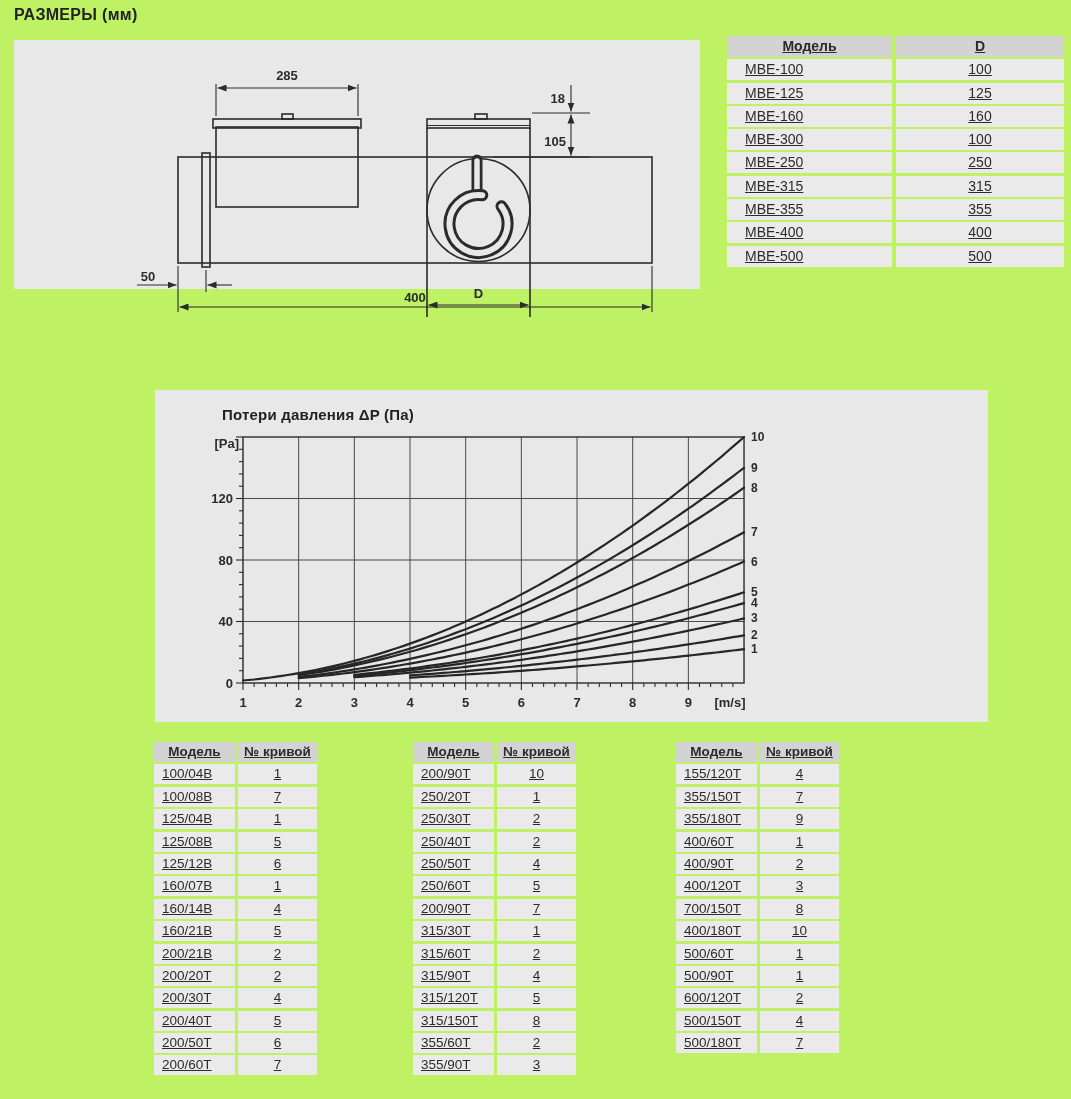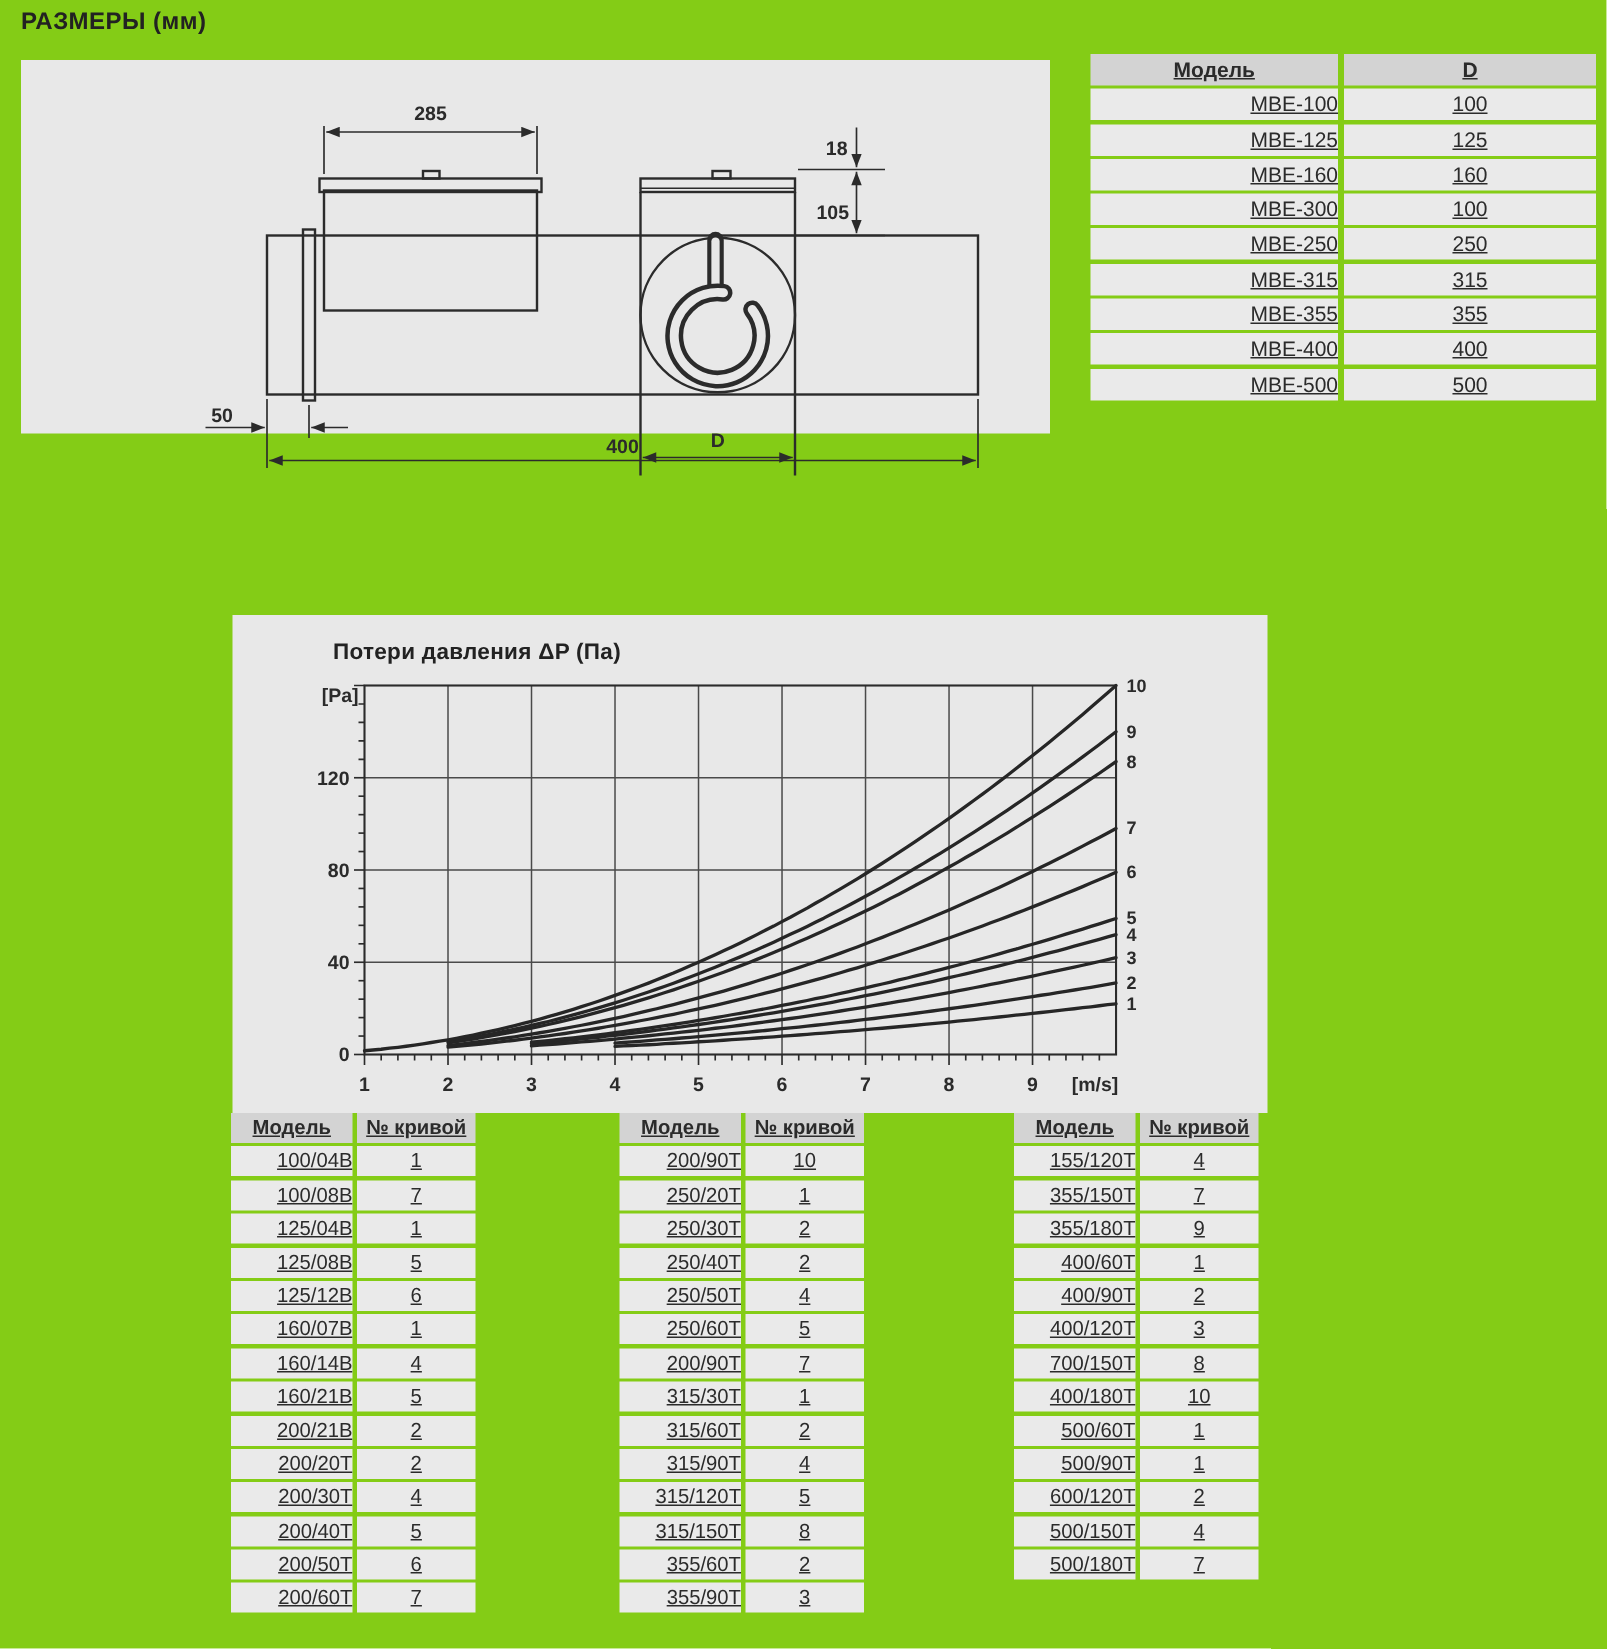--- a/index.html
+++ b/index.html
@@ -1,38 +1,38 @@
 <!DOCTYPE html>
 <html><head>
 <meta charset="utf-8">
 <style>
   html,body { margin:0; padding:0; background:#ffffff; }
   .page {
-    position:relative; width:1071px; height:1099px; background:#84cc16;
+    position:relative; width:1071px; height:1099px; background:#bef264;
     font-family:"Liberation Sans", sans-serif; color:#2b2b2b; overflow:hidden;
   }
   .page-title {
     position:absolute; left:14px; top:6px;
     font-size:16px; font-weight:700; letter-spacing:.3px; color:#222;
   }
   .panel { position:absolute; background:#e8e8e8; }
   #drawing-panel { left:14px; top:40px; width:686px; height:249px; }
-  #chart-panel   { left:155px; top:410px; width:690px; height:332px; }
+  #chart-panel   { left:155px; top:390px; width:833px; height:332px; }
   .chart-title {
     position:absolute; left:67px; top:16px;
     font-size:15px; font-weight:700; color:#222; letter-spacing:.2px;
   }
   
   .dtable { position:absolute; display:grid;text-decoration:underline; }
   .dtable .c {
     background:#eaeaea; overflow:hidden; white-space:nowrap;
     font-size:13.5px; color:#2b2b2b;
   }
   .dtable .h { background:#d3d3d3; font-weight:700; text-align:center; }
-  .dtable .model { text-align:right; }
+  .dtable .model { text-align:left; }
   .dtable .val { text-align:center; }
   #model-d-table {
     left:727px; top:36px; width:337px;
     grid-template-columns:165px 168px; column-gap:4px; row-gap:2.3px;
   }
   #model-d-table .c { height:21px; line-height:21px; font-size:14px; }
   #model-d-table .model { padding-left:18px; }
   .curve-table {
     width:163px; top:742px;
     grid-template-columns:81px 79px; column-gap:3px; row-gap:2.4px;

